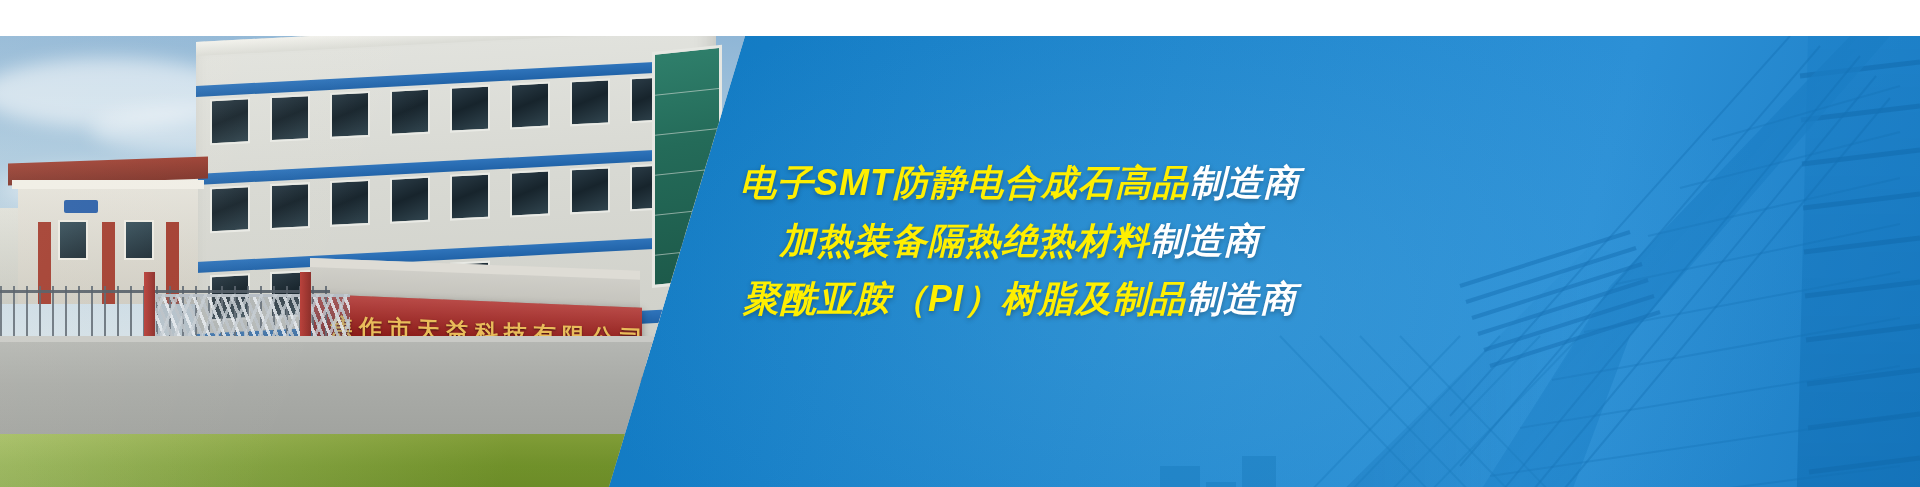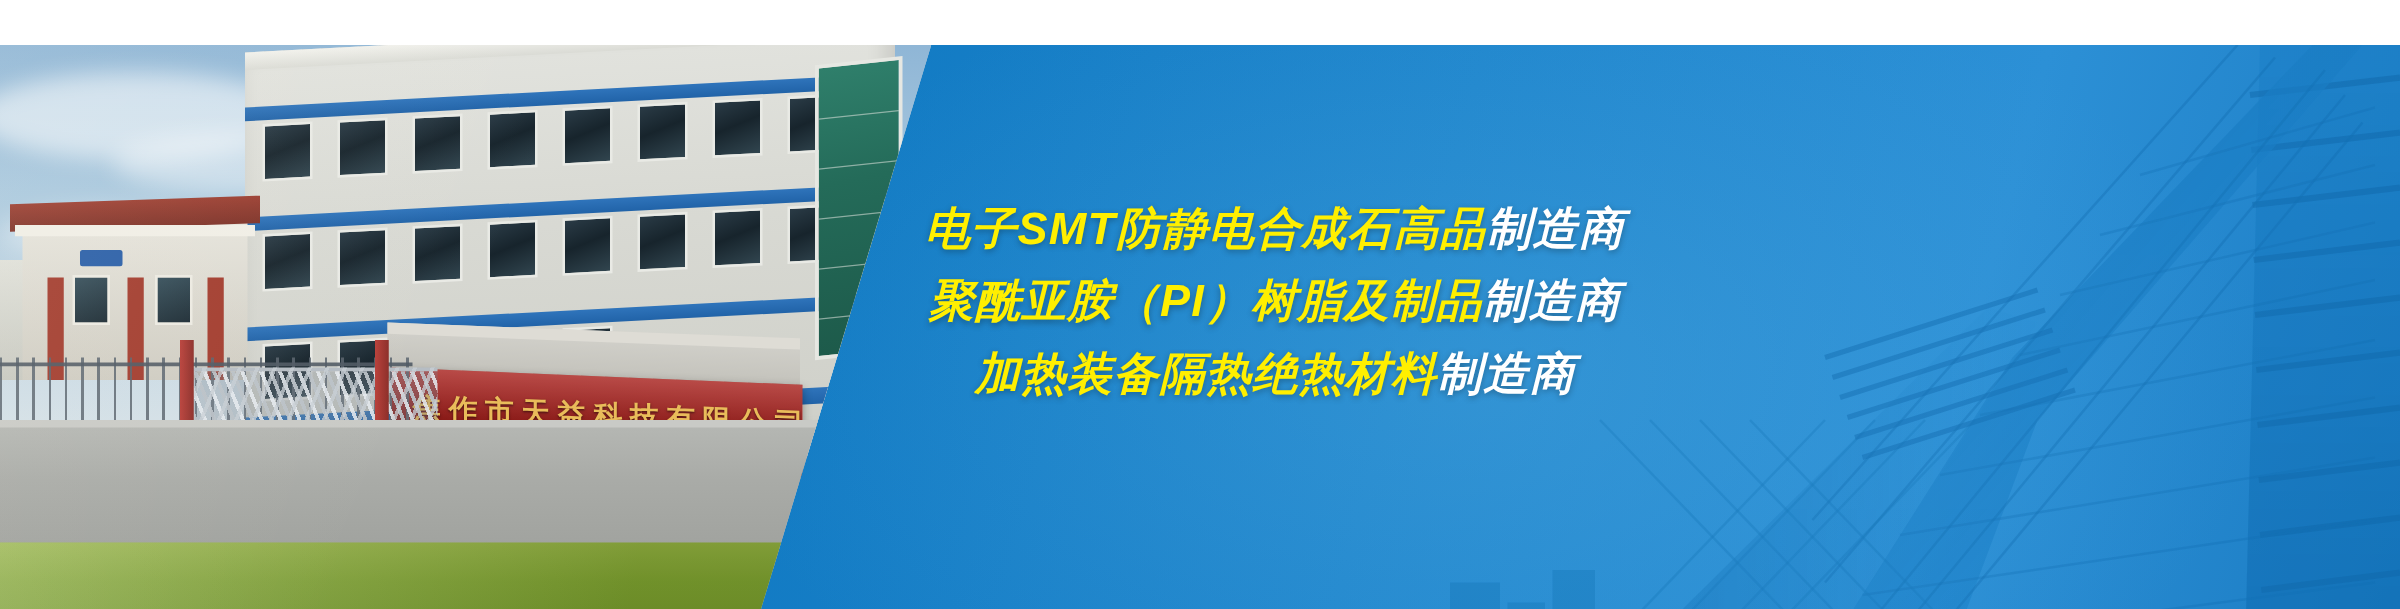--- a/index.html
+++ b/index.html
@@ -424,20 +424,20 @@
     </div>
 
     <div class="photo-haze"></div>
   </div>
 
   <div class="headlines">
     <div class="hl">
       <span class="hi">电子SMT防静电合成石高品</span><span class="wt">制造商</span>
     </div>
     <div class="hl">
+      <span class="hi">加热装备隔热绝热材料</span><span class="wt">制造商</span>
+    </div>
+    <div class="hl">
       <span class="hi">聚酰亚胺（PI）树脂及制品</span><span class="wt">制造商</span>
     </div>
-    <div class="hl">
-      <span class="hi">加热装备隔热绝热材料</span><span class="wt">制造商</span>
-    </div>
   </div>
 
 </div>
 
 </body></html>

